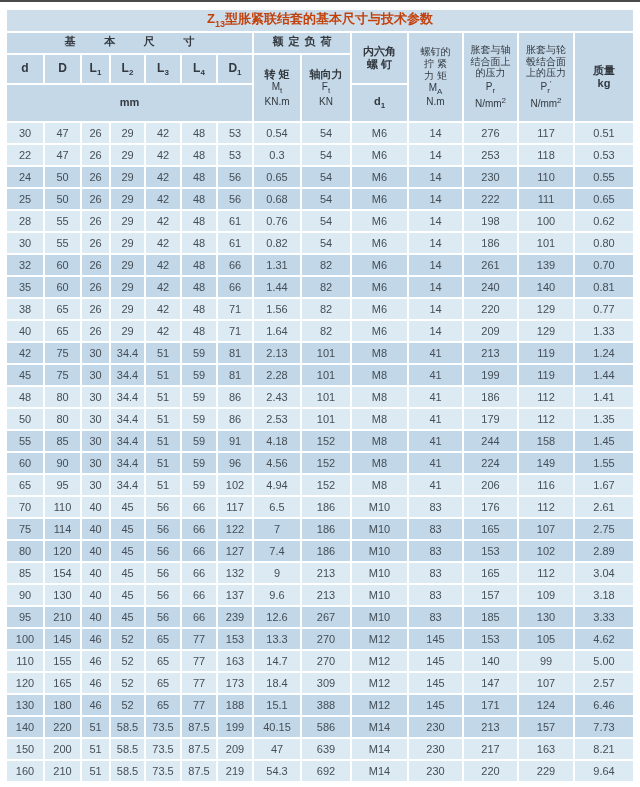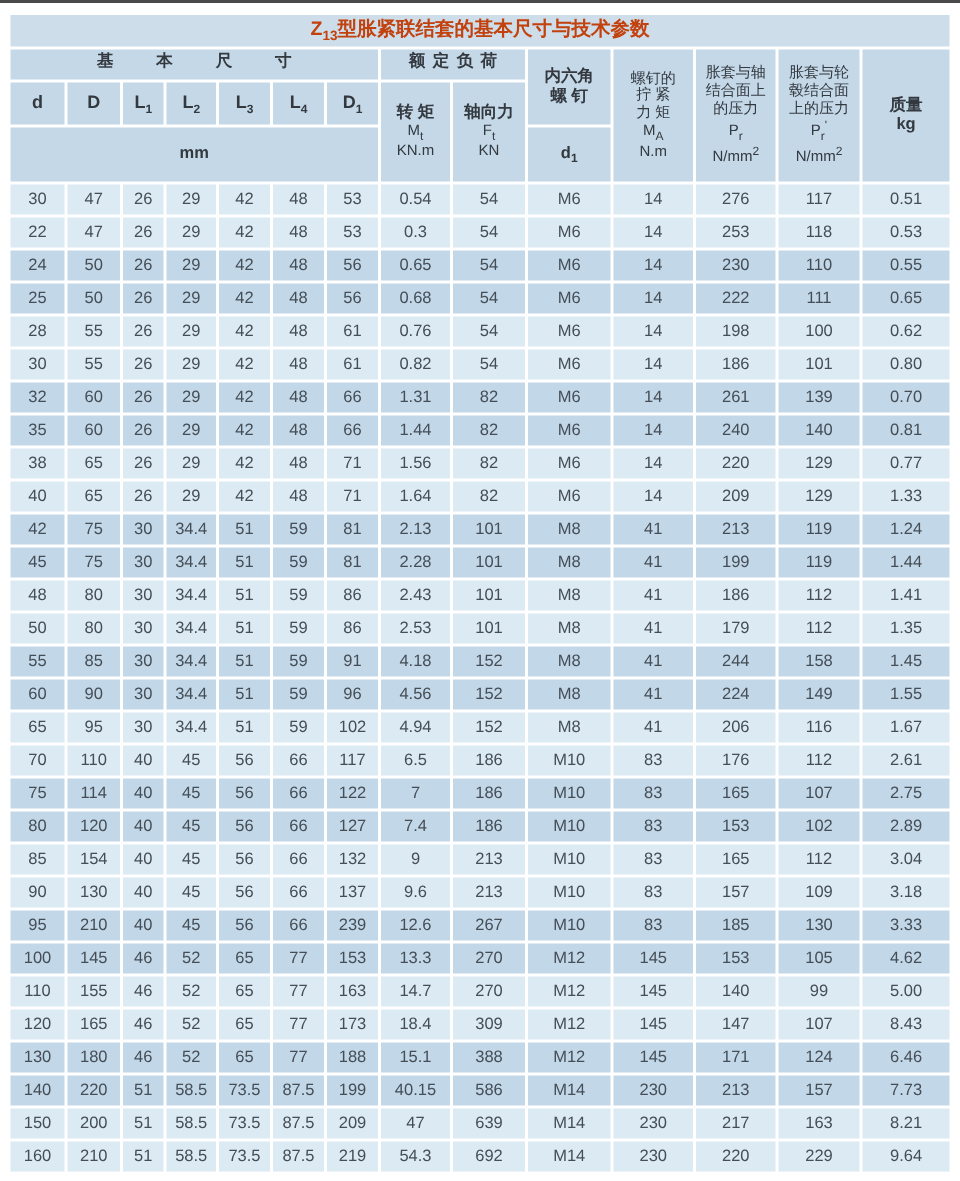--- a/index.html
+++ b/index.html
@@ -578,21 +578,21 @@
           <td>52</td>
           <td>65</td>
           <td>77</td>
           <td>173</td>
           <td>18.4</td>
           <td>309</td>
           <td>M12</td>
           <td>145</td>
           <td>147</td>
           <td>107</td>
-          <td>8.43</td>
+          <td>2.57</td>
         </tr>
         <tr class="band-dark">
           <td>130</td>
           <td>180</td>
           <td>46</td>
           <td>52</td>
           <td>65</td>
           <td>77</td>
           <td>188</td>
           <td>15.1</td>

